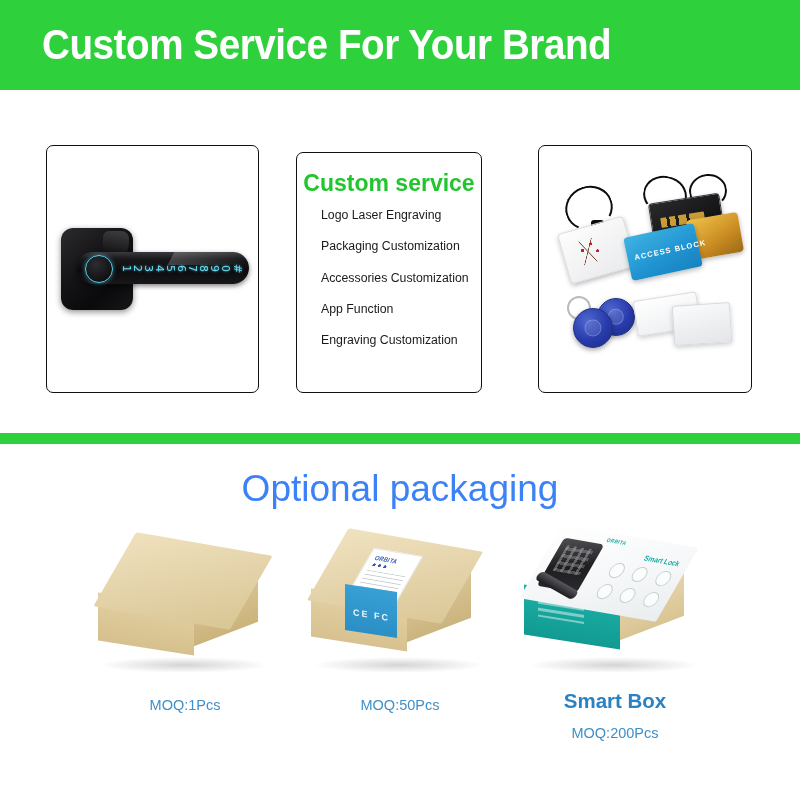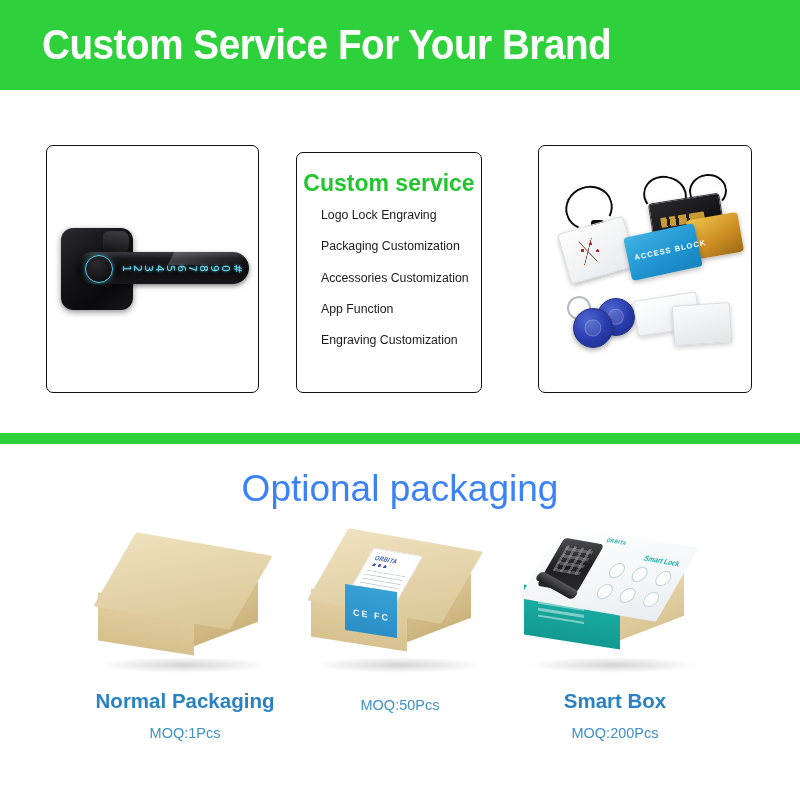--- a/index.html
+++ b/index.html
@@ -565,21 +565,21 @@
         <span class="key">0</span>
         <span class="key">#</span>
       </div>
     </div>
   </div>
 </div>
 
 <div class="panel panel-list">
   <div class="service-heading">Custom service</div>
   <ul class="service-list">
-    <li>Logo Lock Engraving</li>
+    <li>Logo Laser Engraving</li>
     <li>Packaging Customization</li>
     <li>Accessories Customization</li>
     <li>App Function</li>
     <li>Engraving Customization</li>
   </ul>
 </div>
 
 <div class="panel panel-access">
   <div class="access-stage">
     <div class="lanyard lanyard-a"></div>
@@ -611,21 +611,20 @@
 
 <div class="packaging-row">
 
   <div class="pack-item">
     <div class="pack-art">
       <div class="kraft-side"></div>
       <div class="kraft-front"></div>
       <div class="kraft-top"></div>
       <div class="pack-shadow"></div>
     </div>
-    <div class="pack-label">Normal Packaging</div>
     <div class="pack-moq">MOQ:1Pcs</div>
   </div>
 
   <div class="pack-item">
     <div class="pack-art">
       <div class="st-side"></div>
       <div class="st-front"></div>
       <div class="st-top"></div>
       <div class="sticker-white">
         <span class="sticker-logo">ORBITA</span>

